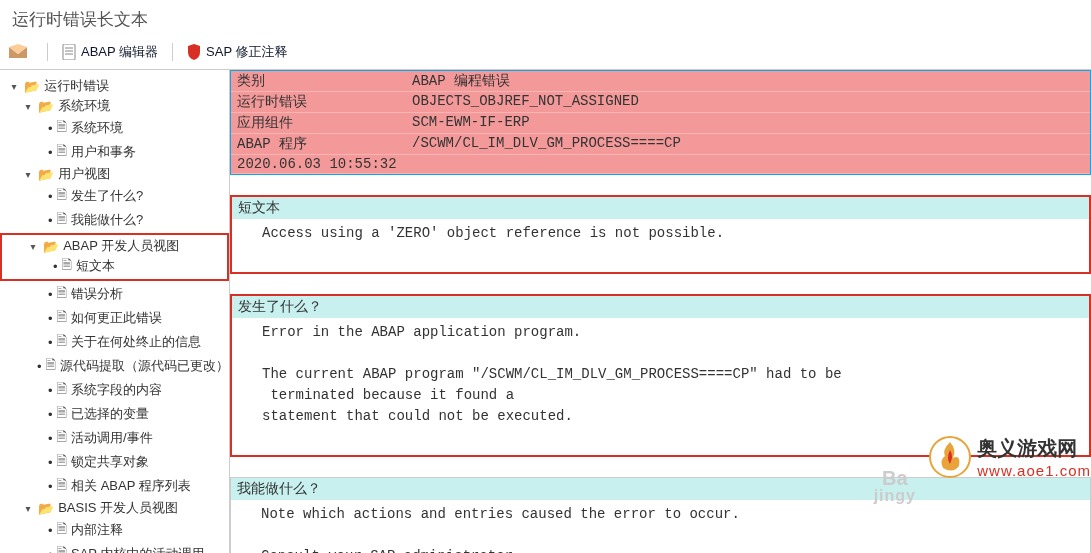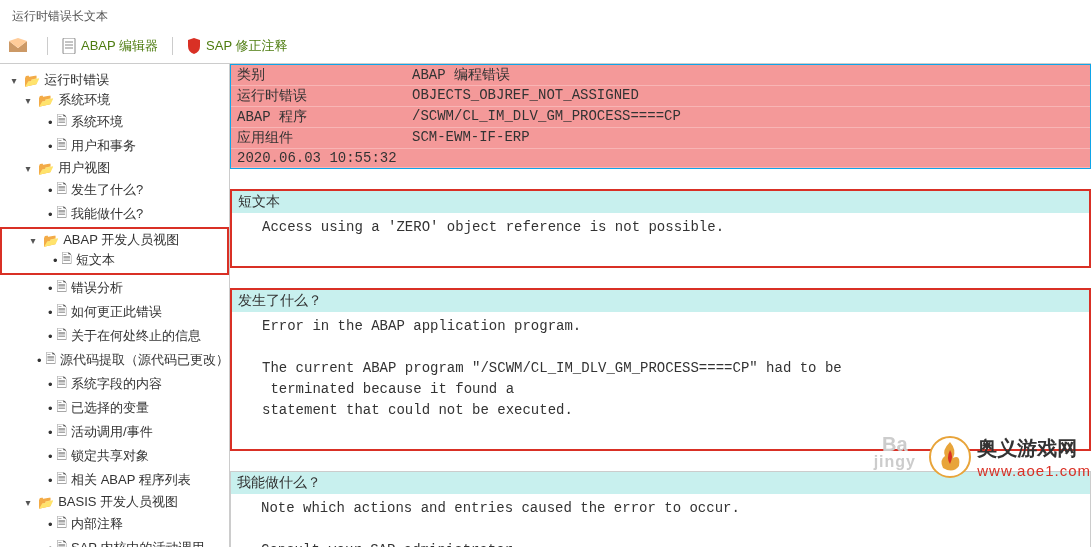--- a/index.html
+++ b/index.html
@@ -1,19 +1,19 @@
 <!DOCTYPE html>
 <html><head>
 <meta charset="utf-8">
 <style>
   * { margin: 0; padding: 0; box-sizing: border-box; }
   body { font-family: "Microsoft YaHei", sans-serif; font-size: 13px; background: #fff; color: #333; width: 1091px; height: 553px; overflow: hidden; position: relative; }
-  .title-bar { padding: 8px 12px; font-size: 12px; color: #555; }
+  .title-bar { padding: 8px 12px; font-size: 17px; color: #555; }
   .toolbar { padding: 4px 8px 8px; border-bottom: 1px solid #ccc; display: flex; align-items: center; gap: 14px; }
-  .tool-item { display: flex; align-items: center; gap: 5px; cursor: pointer; color: #4d7c0f; }
+  .tool-item { display: flex; align-items: center; gap: 5px; cursor: pointer; color: #0f172a; }
   .divider-v { width: 1px; height: 18px; background: #ccc; }
   .main { display: flex; height: calc(100% - 70px); }
   .sidebar { width: 230px; border-right: 1px solid #ccc; overflow-y: auto; padding: 6px 0; }
   .tree-node { display: flex; align-items: center; gap: 4px; padding: 1px 0 1px 0; cursor: pointer; white-space: nowrap; font-size: 13px; color: #333; }
   .tree-node .chev { width: 12px; text-align: center; color: #555; font-size: 10px; }
   .tree-node .sp { display: inline-block; }
   .folder-icon { color: #e8a43a; }
   .doc-icon { color: #555; }
   .node-highlight { border: 2px solid #d93025; padding: 2px 3px; margin: 1px 0; }
   .node-highlight .tree-node { padding: 0; }
@@ -24,21 +24,21 @@
   .header-row .hl-value { color: #333; }
   .section { margin: 0 0 20px 0; border: 1px solid #ccc; }
   .section-title { background: #c8f0ee; padding: 2px 6px; color: #333; }
   .section-body { padding: 4px 0 28px 30px; color: #333; line-height: 1.5; white-space: pre-wrap; }
   .section.redbox { border: 2px solid #d93025; }
   .watermark { position: absolute; right: 0; top: 435px; display: flex; align-items: center; }
   .wm-text { display: flex; flex-direction: column; margin-left: 6px; }
   .wm-text .cn { font-family: sans-serif; font-size: 20px; font-weight: bold; color: #333; }
   .wm-text .en { font-family: Liberation Sans, sans-serif; font-size: 15px; color: #d93025; letter-spacing: 1px; }
   .wm-logo { width: 42px; height: 42px; }
-  .baidu-wm { position: absolute; right: 175px; top: 434px; color: #ccc; font-family: sans-serif; font-size: 20px; font-weight: bold; text-align: center; line-height: 1; }
+  .baidu-wm { position: absolute; right: 175px; top: 468px; color: #ccc; font-family: sans-serif; font-size: 20px; font-weight: bold; text-align: center; line-height: 1; }
   .baidu-wm .sm { font-size: 16px; letter-spacing: 1px; }
   svg { display: block; }
 </style>
 </head>
 <body>
 
 <div class="title-bar">运行时错误长文本</div>
 
 <div class="toolbar">
   <div class="tool-item">
@@ -204,26 +204,26 @@
     <div class="header-block">
       <div class="header-row">
           <span class="hl-label">类别</span>
           <span class="hl-value">ABAP 编程错误</span>
         </div>
       <div class="header-row">
           <span class="hl-label">运行时错误</span>
           <span class="hl-value">OBJECTS_OBJREF_NOT_ASSIGNED</span>
         </div>
       <div class="header-row">
+          <span class="hl-label">应用组件</span>
+          <span class="hl-value">SCM-EWM-IF-ERP</span>
+        </div>
+      <div class="header-row">
           <span class="hl-label">ABAP 程序</span>
           <span class="hl-value">/SCWM/CL_IM_DLV_GM_PROCESS====CP</span>
-        </div>
-      <div class="header-row">
-          <span class="hl-label">应用组件</span>
-          <span class="hl-value">SCM-EWM-IF-ERP</span>
         </div>
       <div class="header-row">
           <span class="hl-value">2020.06.03 10:55:32</span>
         </div>
     </div>
 
     <div class="section redbox">
       <div class="section-title">短文本</div>
       <div class="section-body">Access using a 'ZERO' object reference is not possible.</div>
     </div>

